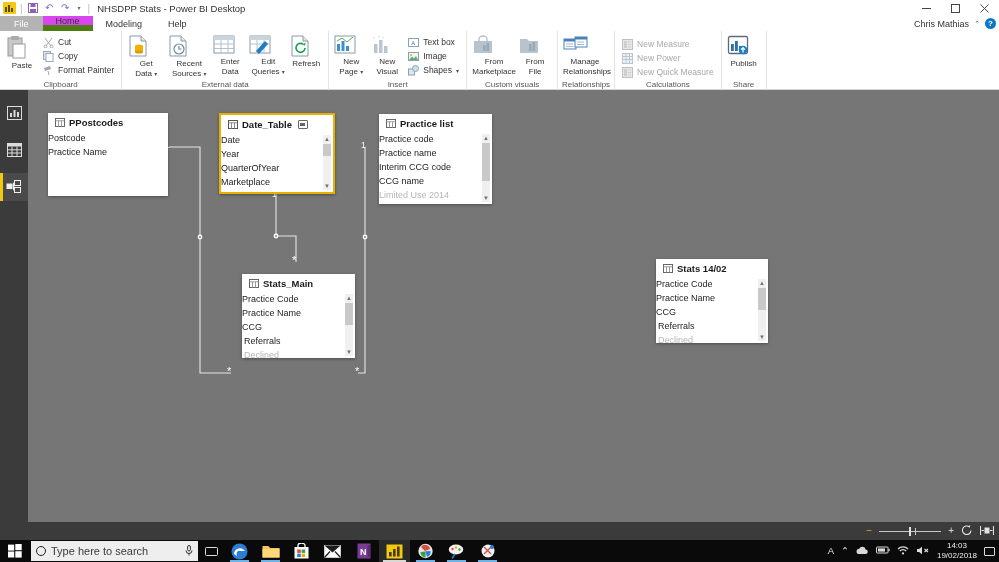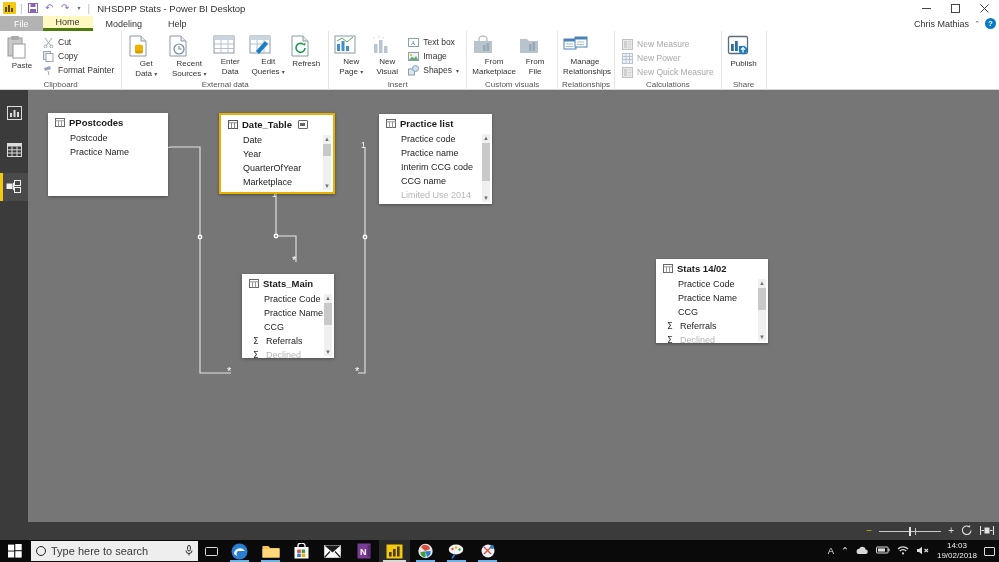--- a/index.html
+++ b/index.html
@@ -45,21 +45,21 @@
   .tabrow {
     position: absolute; top: 16px; left: 0; width: 999px; height: 15px;
     background: #ffffff; display: flex; align-items: stretch;
     font-size: 9px;
   }
   .tab {
     padding: 0 13px; display: flex; align-items: center;
     color: #333; height: 15px;
   }
   .tab.file { background: #b3b3b3; color: #fff; padding: 0 14px; }
-  .tab.active { background: #fef9c3; color: #333; border-bottom: 3px solid #4d7c0f; text-align: right; }
+  .tab.active { background: #d946ef; color: #333; border-bottom: 6px solid #4d7c0f; text-align: right; }
   .tabrow-fill { flex: 1; }
   .user-area {
     position: absolute; right: 3px; top: 16px; height: 15px;
     display: flex; align-items: center; gap: 5px; font-size: 9px; color: #333;
   }
   .chev-up { font-size: 7px; color: #555; }
   .help-circ {
     width: 11px; height: 11px; border-radius: 50%; background: #0b7ac6;
     color: #fff; font-size: 8px; display: flex; align-items: center;
     justify-content: center; font-weight: bold;
@@ -128,21 +128,21 @@
     box-shadow: 0 1px 3px rgba(0,0,0,0.35);
     display: flex; flex-direction: column; margin-top: 6px;
   }
   .tcard.sel { border: 2px solid #e8b000; }
   .tcard-head {
     display: flex; align-items: center; gap: 4px; padding: 4px 6px 3px 7px;
     font-size: 9.5px; font-weight: bold; color: #1a1a1a;
   }
   .tcard.sel .tcard-head { background: #ffffff; }
   .tcard-body { flex: 1; position: relative; overflow: hidden; }
-  .tcard-rows { padding-left: 22px; }
+  .tcard-rows { }
   .trow {
     font-size: 9px; color: #222; height: 14px; line-height: 14px;
     display: flex; align-items: center; gap: 4px; white-space: nowrap;
   }
   .trow.faded { color: #b6b6b6; }
   .sigma { font-size: 9px; color: #333; font-family: "DejaVu Sans", sans-serif;
            margin-left: -11px; width: 9px; display: inline-block; }
   .tcard-scroll {
     position: absolute; right: 2px; top: 2px; bottom: 2px; width: 8px;
     background: #f0f0f0;
@@ -734,21 +734,21 @@
           </div>
       </div>
       <div class="tcard-scroll">
         <span class="sc-arrow up">▲</span>
         <span class="thumb" style="top:9px; height:38px;"></span>
         <span class="sc-arrow dn">▼</span>
       </div>
     </div>
   </div>
 
-  <div class="tcard" style="left:214px; top:178px; width:92px; height:84px;">
+  <div class="tcard" style="left:214px; top:178px; width:113px; height:84px;">
     <div class="tcard-head">
       <span class="ic grid-ico">
         <svg width="10" height="9" viewBox="0 0 10 9">
             <rect x="0.5" y="0.5" width="9" height="8" fill="none" stroke="#666"></rect>
             <path d="M0.5,2.8 h9 M3.5,2.8 v5.7 M6.5,2.8 v5.7" stroke="#999" fill="none"></path>
           </svg>
       </span>
       <span>Stats_Main</span>
     </div>
     <div class="tcard-body">

